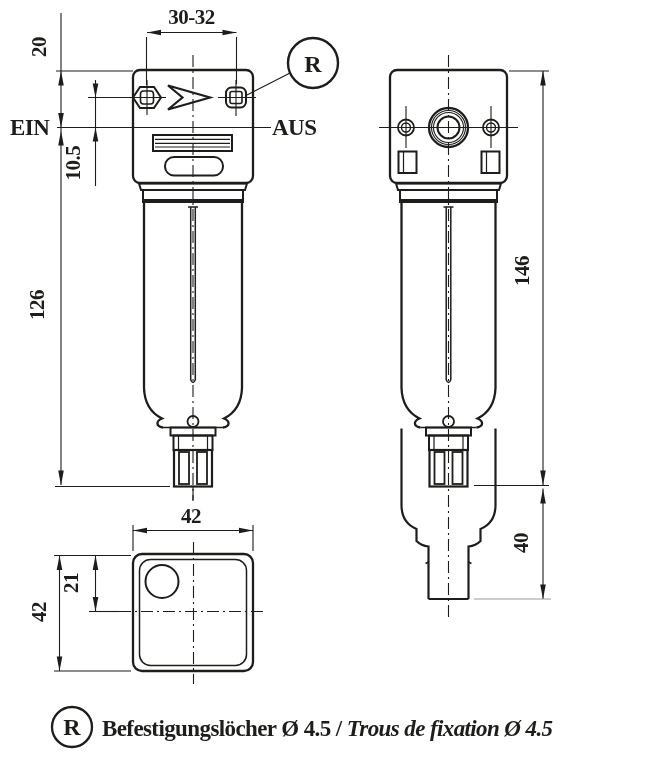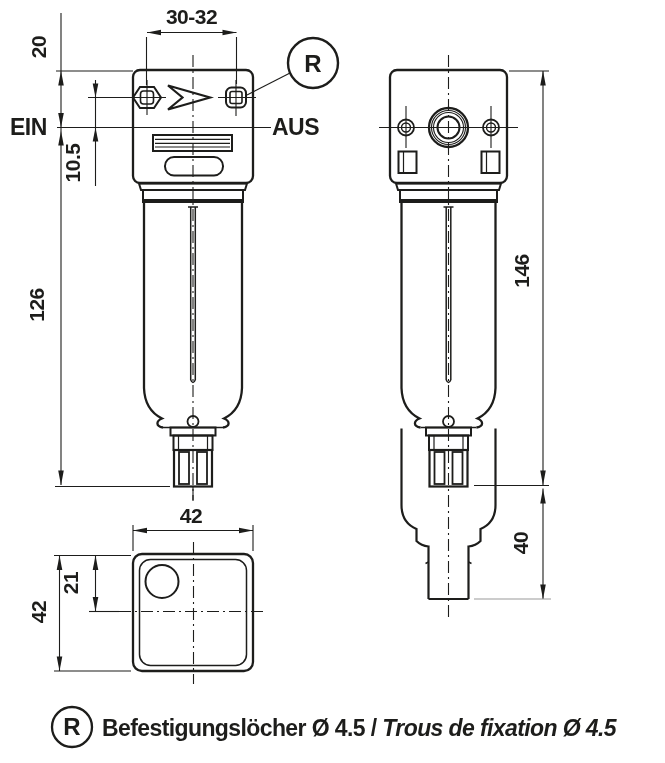--- a/index.html
+++ b/index.html
@@ -1,17 +1,17 @@
 <!DOCTYPE html>
 <html><head>
 <meta charset="utf-8">
 <style>
   html,body{margin:0;padding:0;background:#fff;}
   .stage{position:relative;width:665px;height:763px;background:#fff;overflow:hidden;
-         font-family:Liberation Sans, sans-serif;}
+         font-family:Liberation Serif, serif;}
   svg{display:block}
   text{fill:#1d1d1b}
   .dim{font-size:21px;letter-spacing:-0.5px;font-weight:bold;}
   .port{font-size:23px;letter-spacing:-0.5px;font-weight:bold;}
   .balloon{font-size:24px;font-weight:bold;}
   .legend-t{font-size:23px;letter-spacing:-0.6px;font-weight:bold;}
   .it{font-style:italic;}
 </style>
 </head>
 <body>

